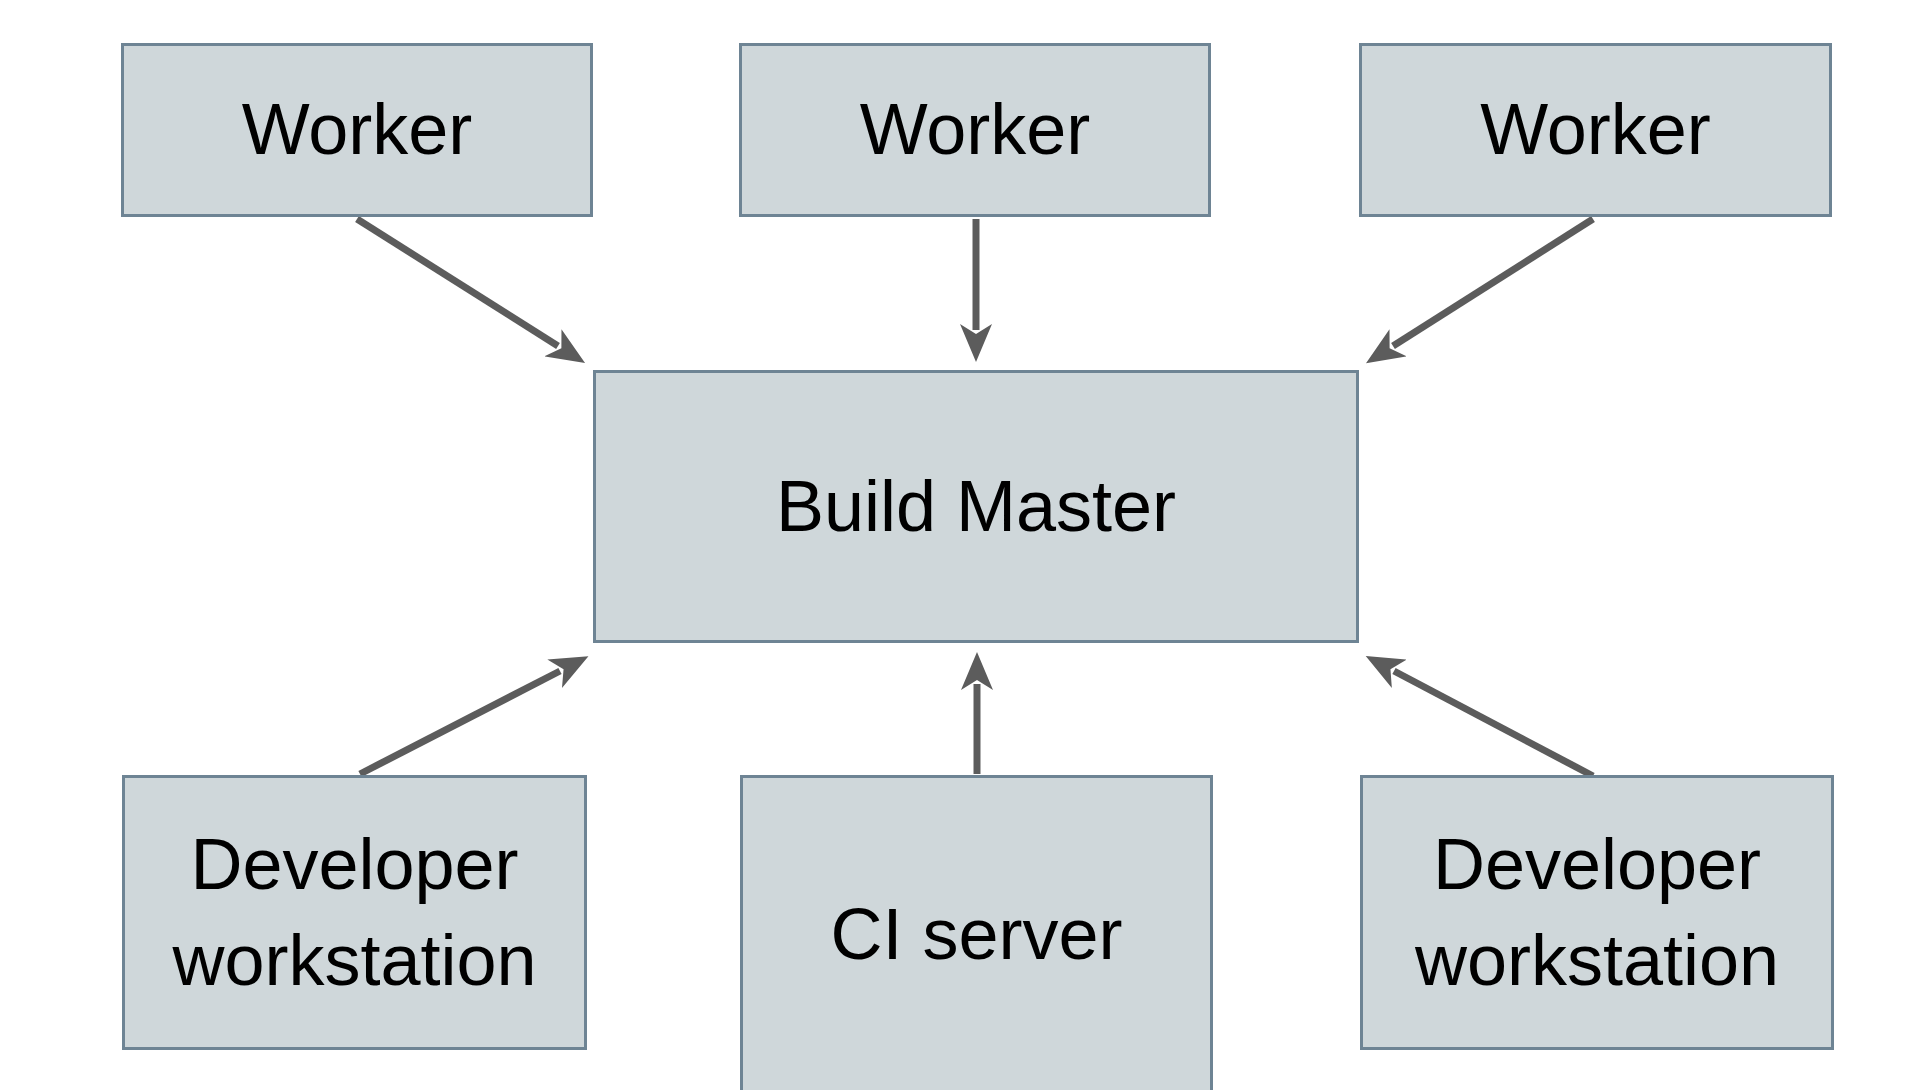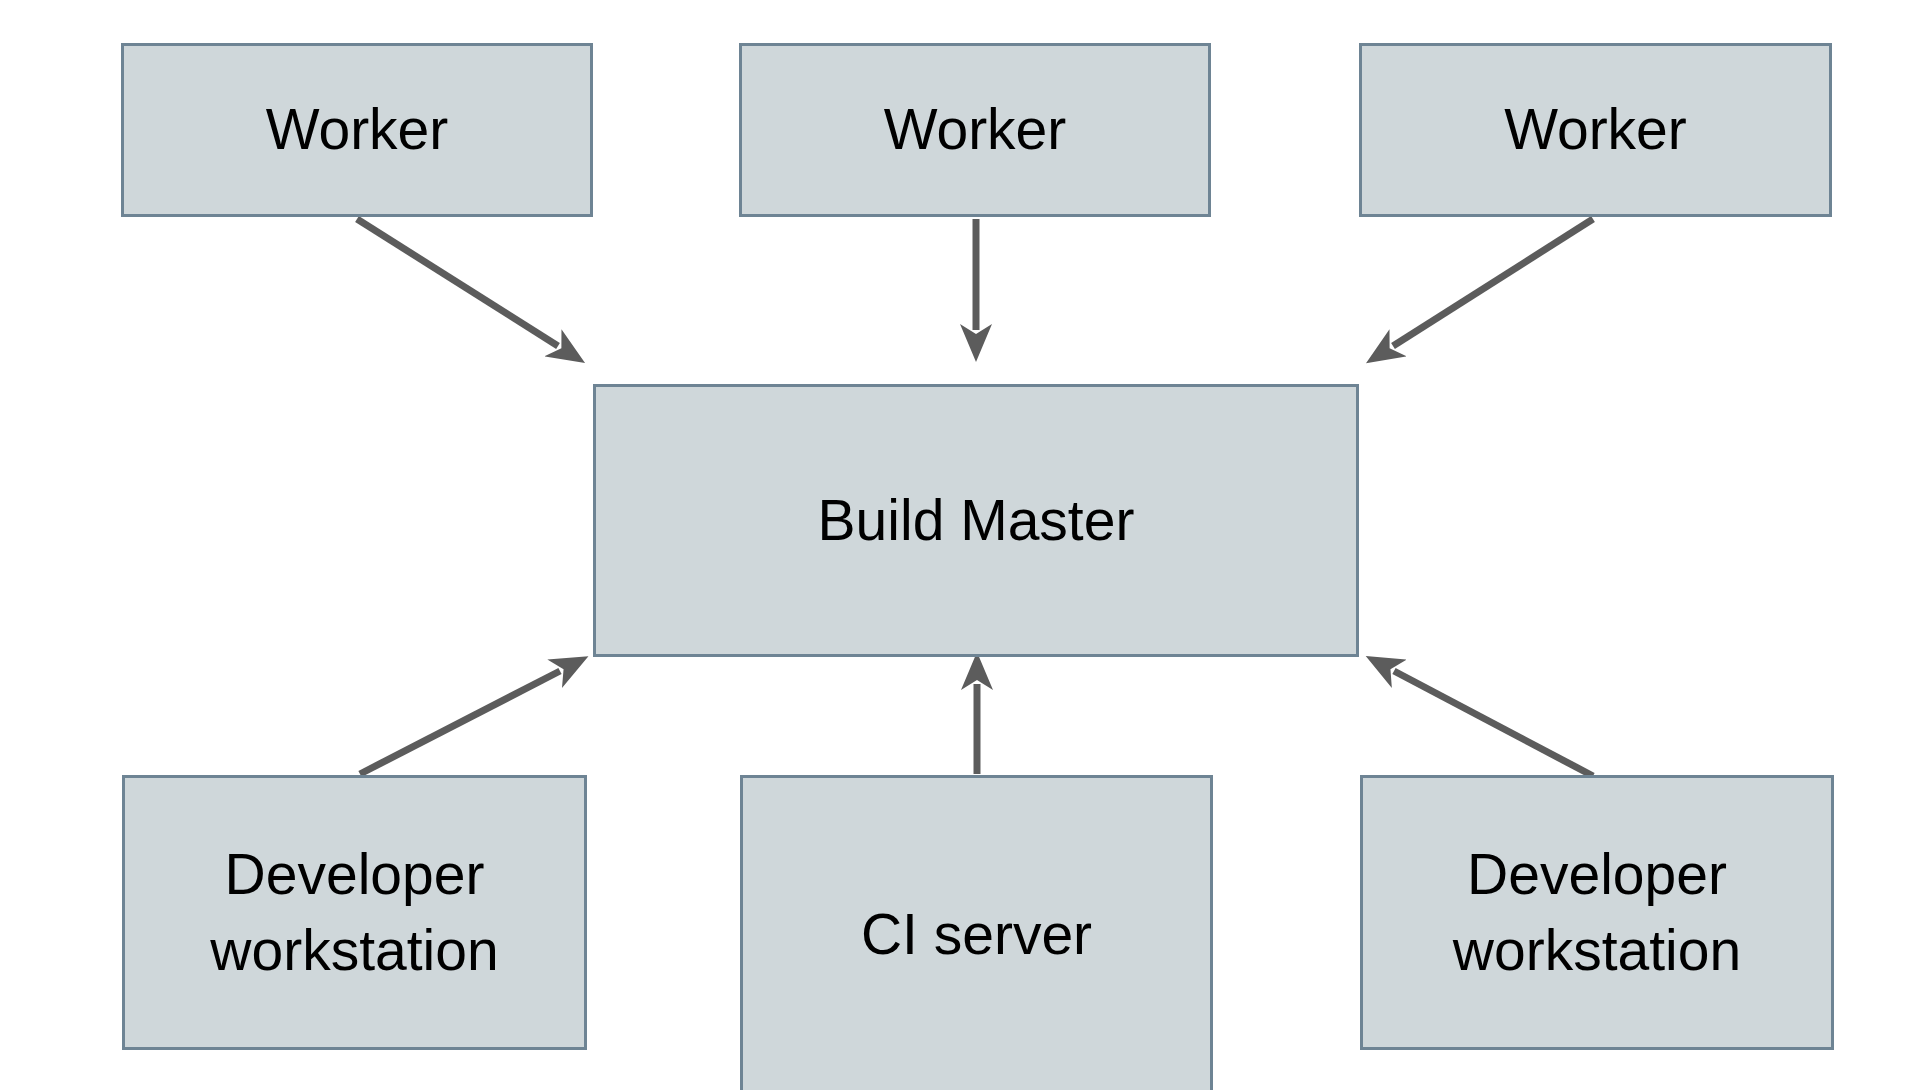--- a/index.html
+++ b/index.html
@@ -18,30 +18,30 @@
   .node {
     position: absolute;
     box-sizing: border-box;
     background: #cfd7da;
     border: 3px solid #6e8494;
     display: flex;
     align-items: center;
     justify-content: center;
     text-align: center;
     color: #000000;
-    font-size: 57px;
+    font-size: 72px;
     line-height: 1.32;
     letter-spacing: 0px;
   }
   
   .node.worker-1 { left: 121px; top: 43px;  width: 472px; height: 174px; }
   .node.worker-2 { left: 739px; top: 43px;  width: 472px; height: 174px; }
   .node.worker-3 { left: 1359px; top: 43px; width: 473px; height: 174px; }
   
-  .node.build-master { left: 593px; top: 384px; width: 766px; height: 273px; }
+  .node.build-master { left: 593px; top: 370px; width: 766px; height: 273px; }
   
   .node.dev-left  { left: 122px;  top: 775px; width: 465px; height: 275px; }
   .node.ci-server { left: 740px;  top: 775px; width: 473px; height: 319px; }
   .node.dev-right { left: 1360px; top: 775px; width: 474px; height: 275px; }
   .node .label { padding: 0 18px; }
   .edges-layer {
     position: absolute;
     left: 0; top: 0;
     width: 1910px;
     height: 1090px;

